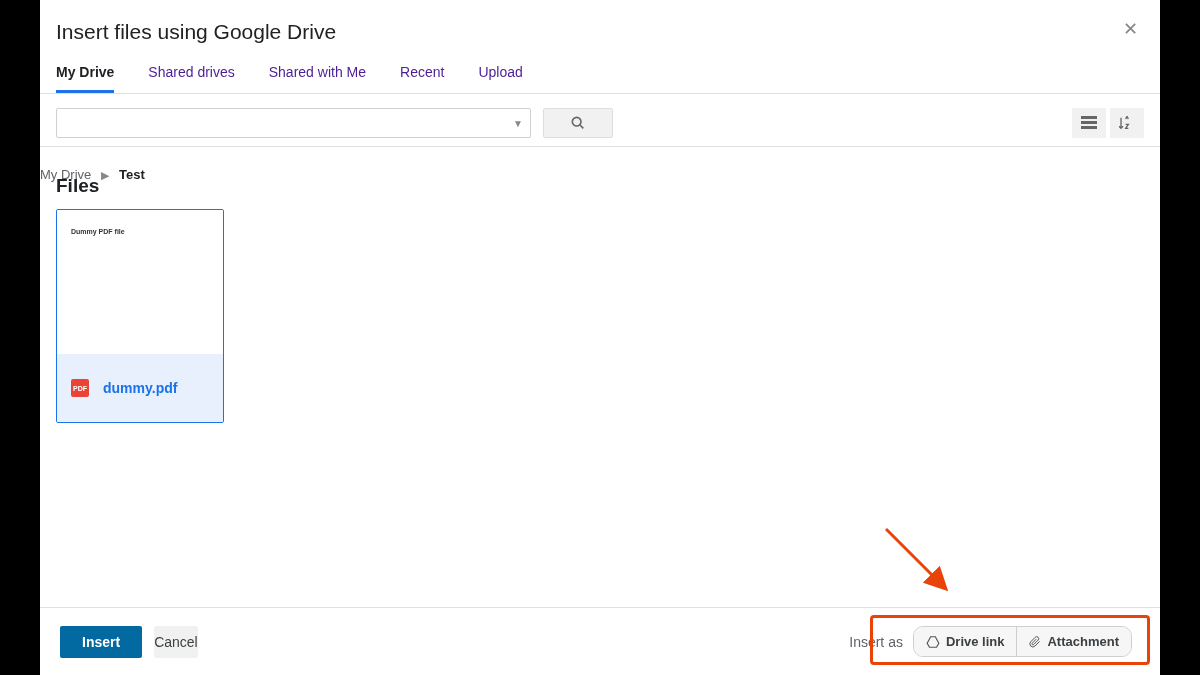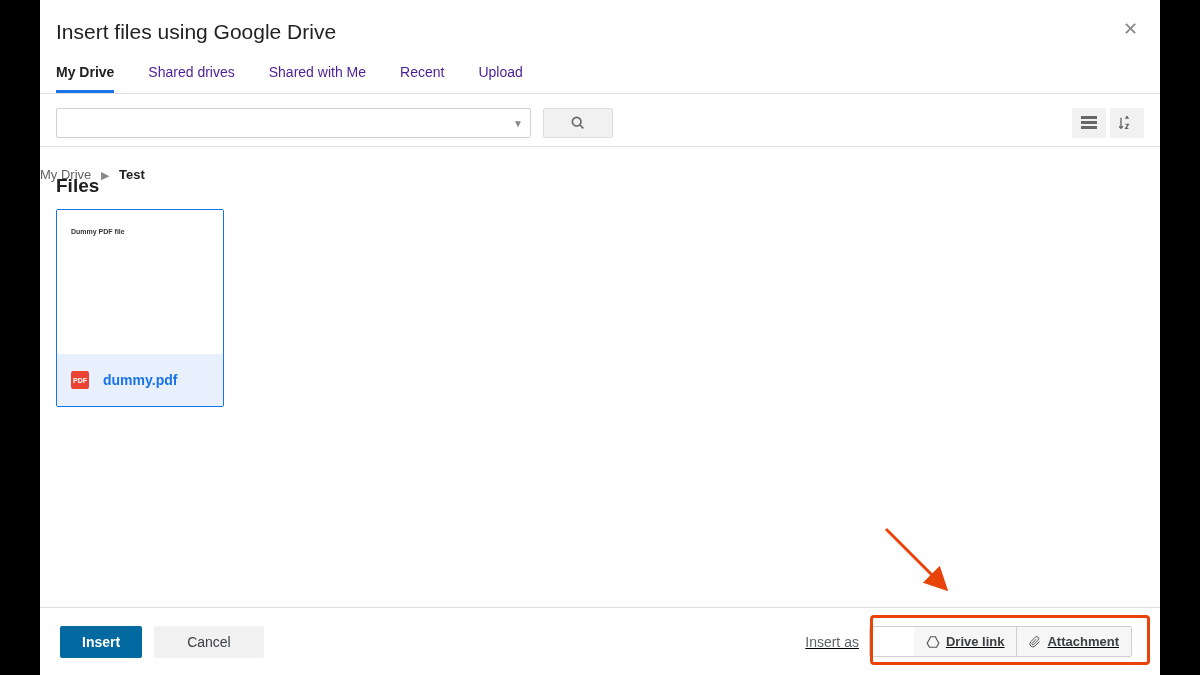--- a/index.html
+++ b/index.html
@@ -19,30 +19,30 @@
   .toolbar-spacer { flex: 1; }
   .icon-btn { width: 34px; height: 30px; background: #f1f1f1; border: none; display: flex; align-items: center; justify-content: center; cursor: pointer; margin-left: 4px; }
   .breadcrumb { font-size: 13px; color: #5f6368; padding: 12px 16px 8px 16px; }
   .breadcrumb .sep { color: #888; margin: 0 6px; font-size: 11px; }
   .breadcrumb .current { color: #202124; font-weight: 700; }
   .section-label { font-size: 19px; color: #202124; font-weight: 700; padding: 0 16px 6px 16px; }
   .files-row { padding: 6px 16px; display: flex; }
   .file-card { width: 168px; border: 1px solid #1a73e8; border-radius: 2px; overflow: hidden; cursor: pointer; background:#fff; }
   .file-preview { height: 144px; background: #fff; padding: 18px 14px 0 14px; }
   .file-preview-text { font-size: 7px; color: #333; font-weight: 700; }
-  .file-footer { height: 52px; background: #e8f0fe; display: flex; align-items: center; gap: 14px; padding: 0 14px; }
+  .file-footer { height: 68px; background: #e8f0fe; display: flex; align-items: center; gap: 14px; padding: 0 14px; }
   .pdf-badge { width: 18px; height: 18px; background: #ea4335; color: #fff; font-size: 7px; font-weight: 700; display: flex; align-items: center; justify-content: center; border-radius: 2px; }
   .file-name { color: #1a73e8; font-size: 14px; font-weight: 700; }
   .bottom-bar { position: absolute; left: 0; right: 0; bottom: 0; height: 68px; border-top: 1px solid #e0e0e0; display: flex; align-items: center; padding: 0 20px; background:#fff; }
   .btn-primary { background: #0369a1; color: #fff; border: none; font-size: 14px; font-weight: 600; padding: 8px 22px; border-radius: 2px; cursor: pointer; }
-  .btn-secondary { background: #f1f1f1; color: #3c4043; border: none; font-size: 14px; font-weight: 500; padding: 8px 33px; border-radius: 2px; cursor: pointer; margin-left: 12px; }
+  .btn-secondary { background: #f1f1f1; color: #3c4043; border: none; font-size: 14px; font-weight: 500; padding: 8px 0; border-radius: 2px; cursor: pointer; margin-left: 12px; }
   .bar-spacer { flex: 1; }
-  .insert-as-group { display: flex; align-items: center; gap: 10px; padding: 6px 8px; text-decoration: underline; }
+  .insert-as-group { display: flex; align-items: center; gap: 10px; padding: 6px 8px; }
   .insert-as-label { color: #5f6368; font-size: 14px; }
-  .toggle-pair { display: inline-flex; border: 1px solid #cfcfcf; border-radius: 2px; overflow: hidden; padding-left: 44px; }
+  .toggle-pair { display: inline-flex; border: 1px solid #cfcfcf; border-radius: 10px; overflow: hidden; }
   .toggle-btn { display: inline-flex; align-items: center; gap: 6px; background: #f6f6f6; border: none; padding: 7px 12px; font-size: 13px; color: #3c4043; cursor: pointer; font-weight: 600; }
   .toggle-btn + .toggle-btn { border-left: 1px solid #cfcfcf; }
   .highlight-box { position: absolute; border: 3px solid #e8440a; border-radius: 4px; pointer-events: none; right: 10px; bottom: 10px; width: 280px; height: 50px; }
   .arrow { position: absolute; right: 200px; bottom: 72px; pointer-events: none; }
   svg { display: block; }
 </style>
 </head>
 <body>
 
 <div class="sheet">

